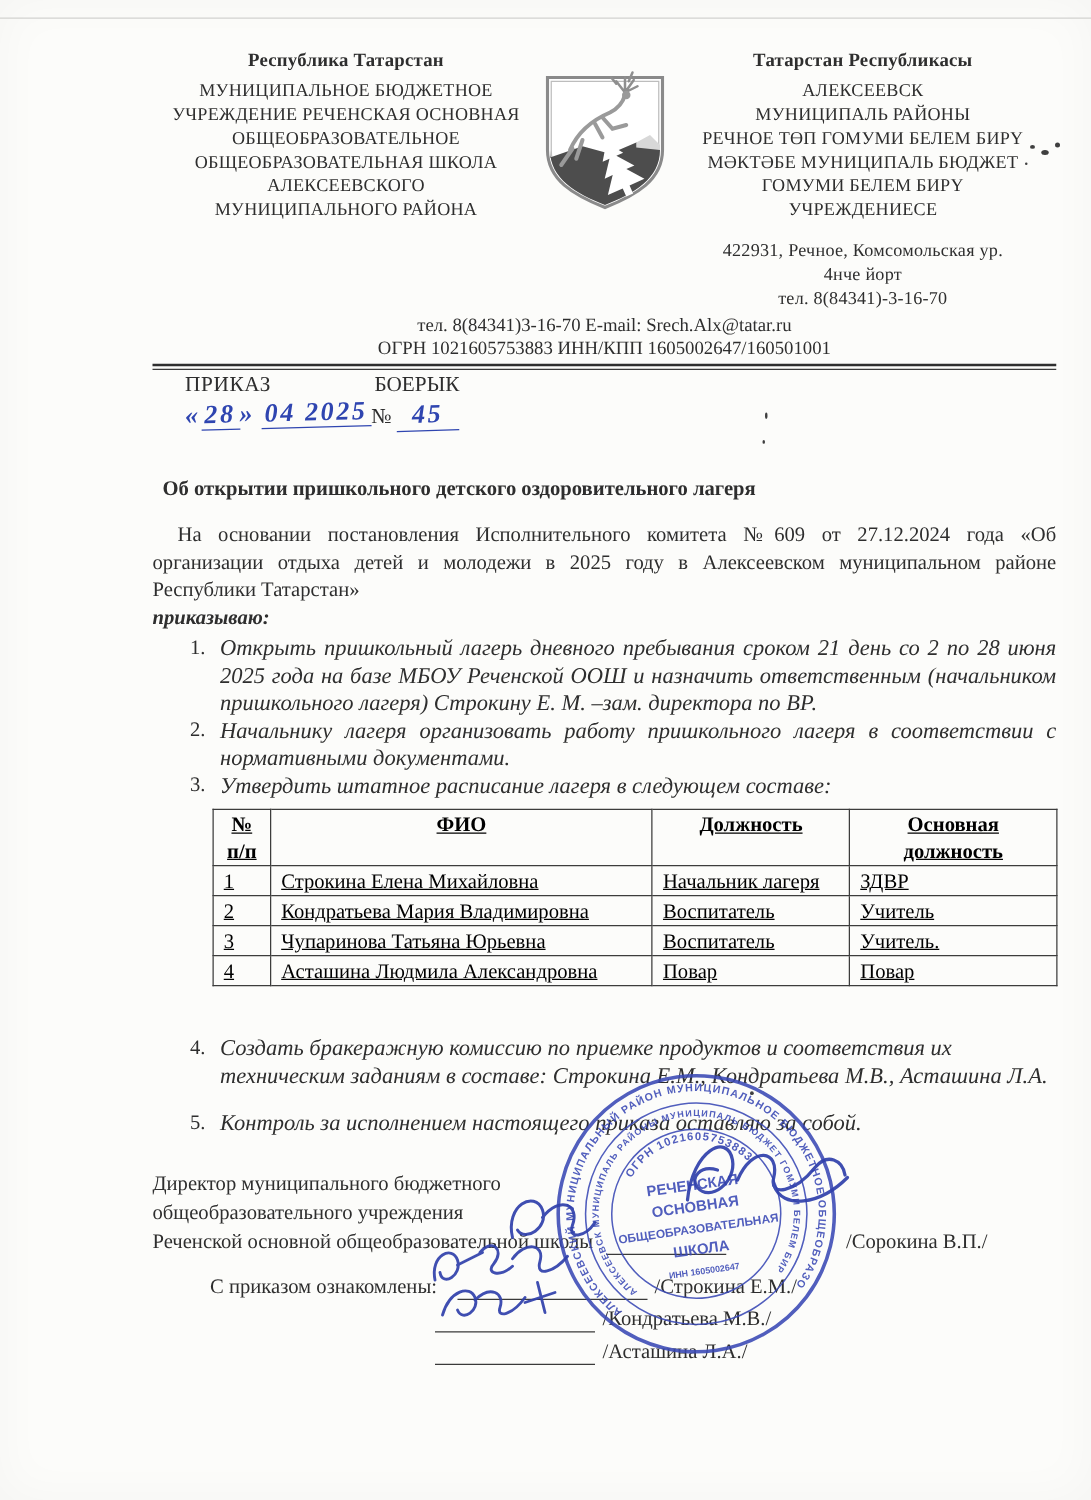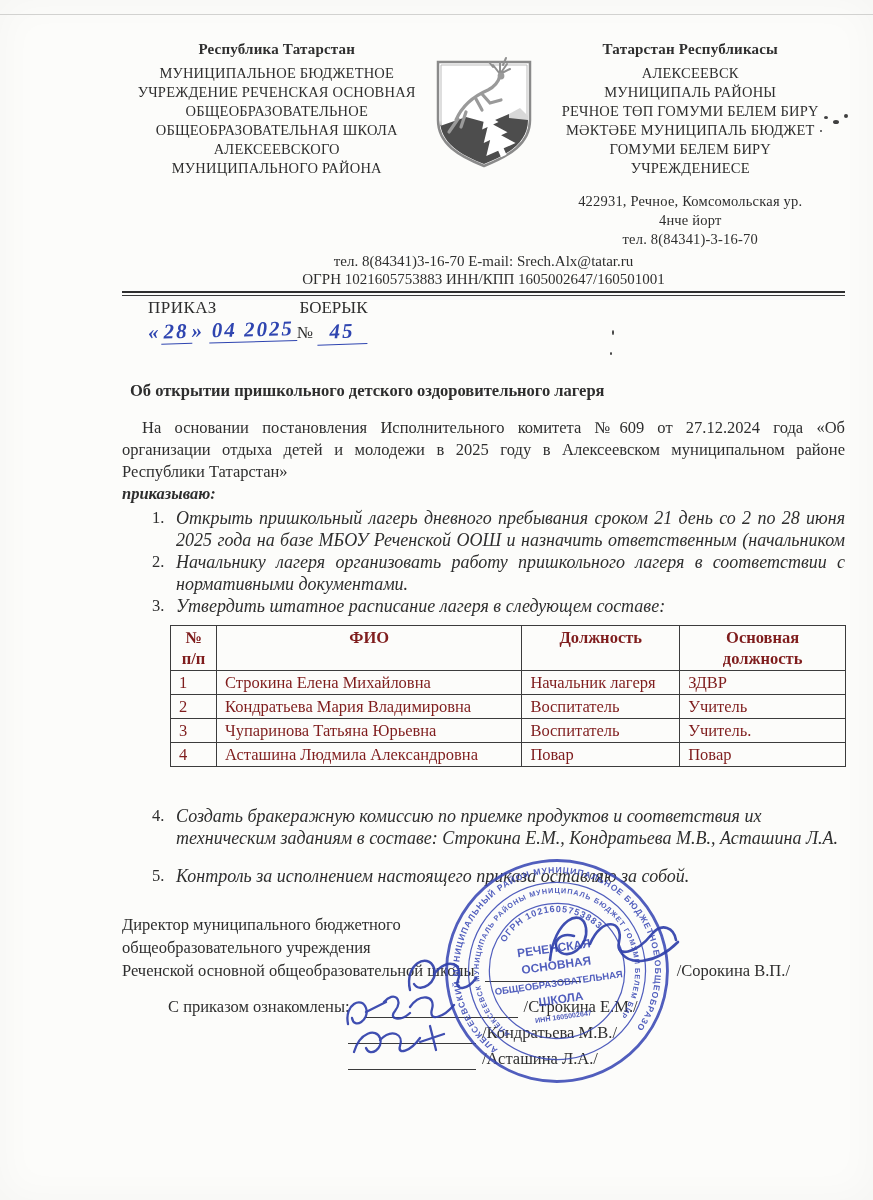--- a/index.html
+++ b/index.html
@@ -39,21 +39,21 @@
   .indent{text-indent:20px;}
   .decree{font-weight:bold;font-style:italic;font-size:16.5px;line-height:22px;margin-top:0;}
 
   .olist{margin-top:2px;}
   .item{display:flex;margin:0;}
   .item .num{flex:0 0 24px;margin-left:30px;font-size:16.5px;line-height:22px;text-align:left;}
   .item .txt{flex:1;font-size:18px;line-height:22px;font-style:italic;}
 
   
   table.staff{border-collapse:collapse;margin:8px 0 0 48px;width:676px;
-      font-size:16.5px;color:#7f1d1d;}
+      font-size:16.5px;color:#000000;text-decoration:underline;}
   table.staff th,table.staff td{border:1.6px solid #3c3c3c;padding:1px 8px;vertical-align:top;line-height:21px;}
   table.staff th{font-weight:bold;text-align:center;}
   col.c0{width:46px;}col.c1{width:306px;}col.c2{width:158px;}col.c3{width:166px;}
 
   .tail{margin-top:38px;}
   .tail .item{margin-bottom:16px;}
   .tail .txt{white-space:pre-line;}
 
   
   .sig{margin-top:26px;font-size:16.5px;line-height:23px;}
@@ -161,20 +161,21 @@
       <div class="pline">Республики Татарстан»</div>
       <div class="decree">приказываю:</div>
     </div>
 
     <div class="olist">
       <div class="item">
         <div class="num">1.</div>
         <div class="txt">
           <div class="pline stretch">Открыть пришкольный лагерь дневного пребывания сроком 21 день со 2 по 28 июня</div>
           <div class="pline stretch">2025 года на базе МБОУ Реченской ООШ и назначить ответственным (начальником</div>
+          <div class="pline">пришкольного лагеря) Строкину Е. М. –зам. директора по ВР.</div>
         </div>
       </div>
       <div class="item">
         <div class="num">2.</div>
         <div class="txt">
           <div class="pline stretch">Начальнику лагеря организовать работу пришкольного лагеря в соответствии с</div>
           <div class="pline">нормативными документами.</div>
         </div>
       </div>
       <div class="item">

